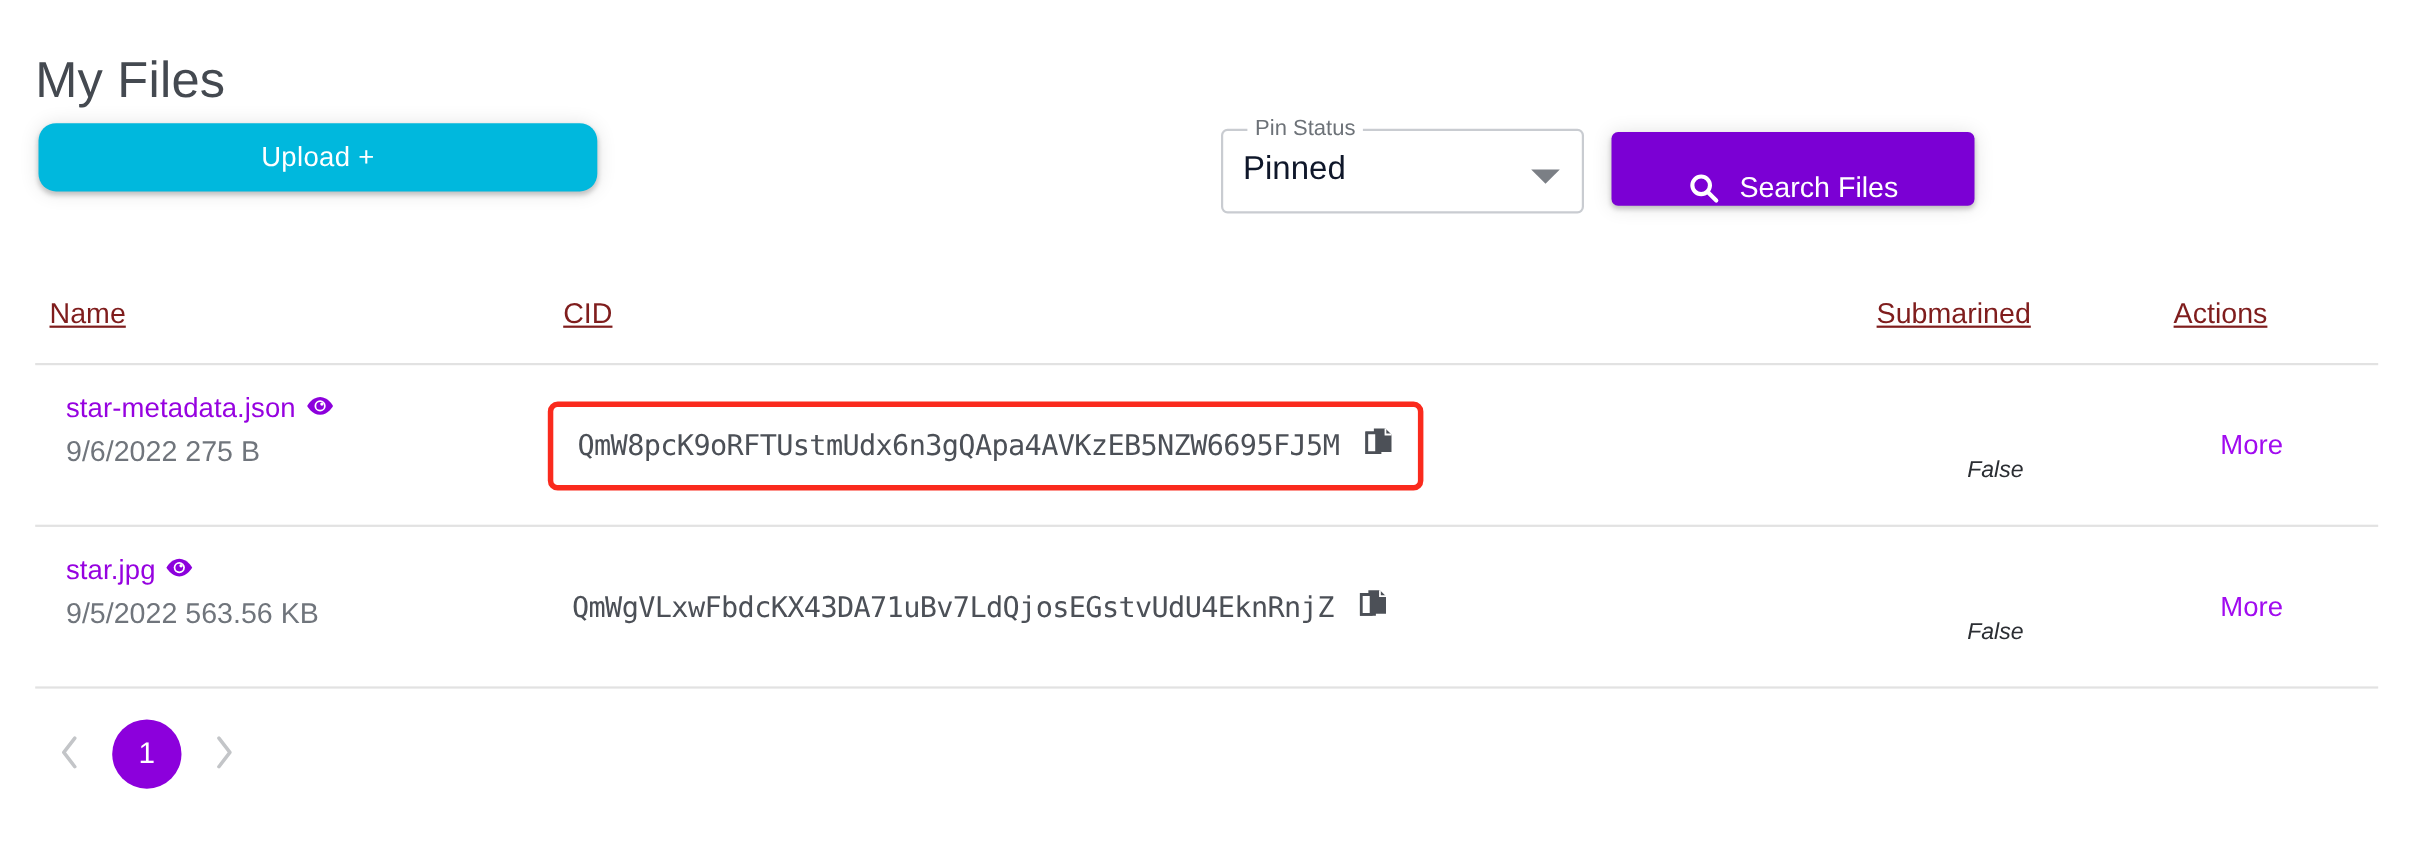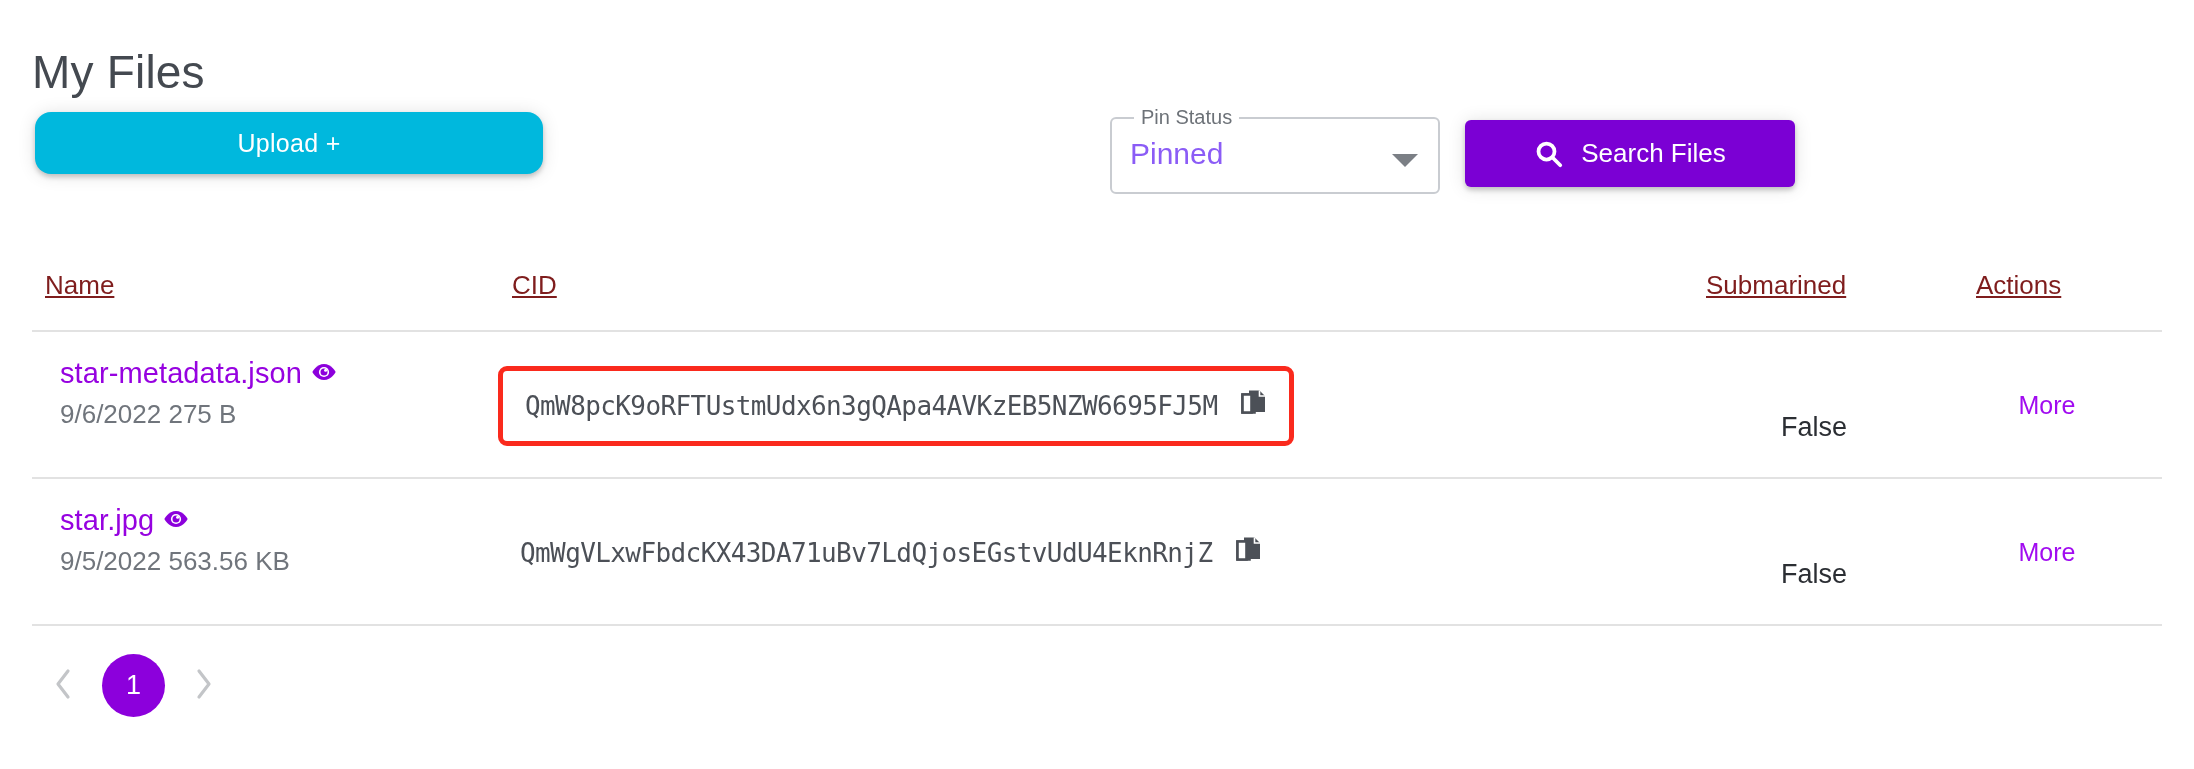--- a/index.html
+++ b/index.html
@@ -92,21 +92,21 @@
     color: #6d7278;
     line-height: 26px;
     z-index: 2;
     white-space: nowrap;
   }
   .pin-status-value {
     position: absolute;
     left: 20px;
     top: 33px;
     font-size: 30px;
-    color: #8b5cf6;
+    color: #0f172a;
     white-space: nowrap;
   }
   .pin-status-caret {
     position: absolute;
     right: 22px;
     top: 50px;
     width: 0;
     height: 0;
     border-left: 13px solid transparent;
     border-right: 13px solid transparent;
@@ -121,21 +121,21 @@
     width: 330px;
     height: 67px;
     background: #7b00d4;
     border: none;
     border-radius: 6px;
     color: #ffffff;
     font-family: "Liberation Sans", sans-serif;
     font-size: 26px;
     cursor: pointer;
     display: flex;
-    align-items: center;
+    align-items: flex-end;
     justify-content: center;
     gap: 17px;
     box-shadow: 0 3px 5px rgba(0,0,0,0.20), 0 1px 18px rgba(0,0,0,0.12);
   }
   .search-files-button svg { display: block; }
 
   
   .files-table {
     position: absolute;
     left: 32px;
@@ -172,21 +172,21 @@
     top: 25px;
     width: 430px;
   }
   .file-name-line {
     display: flex;
     align-items: center;
     gap: 9px;
     white-space: nowrap;
   }
   .file-name-link {
-    font-size: 29px;
+    font-size: 25px;
     color: #9602e0;
     cursor: pointer;
     text-decoration: none;
     letter-spacing: 0.1px;
   }
   .eye-icon { display: block; cursor: pointer; }
   .file-meta {
     margin-top: 9px;
     font-size: 26px;
     color: #70757c;
@@ -223,22 +223,23 @@
 
   .cell-submarined {
     position: absolute;
     left: 1672px;
     top: 0;
     width: 220px;
     height: 191px;
     display: flex;
     align-items: center;
     justify-content: center;
-    font-size: 27px;
+    font-size: 21px;
     color: #2b2e33;
+    font-style: italic;
   }
   .cell-actions {
     position: absolute;
     left: 1900px;
     top: 0;
     width: 230px;
     height: 147px;
     display: flex;
     align-items: center;
     justify-content: center;

